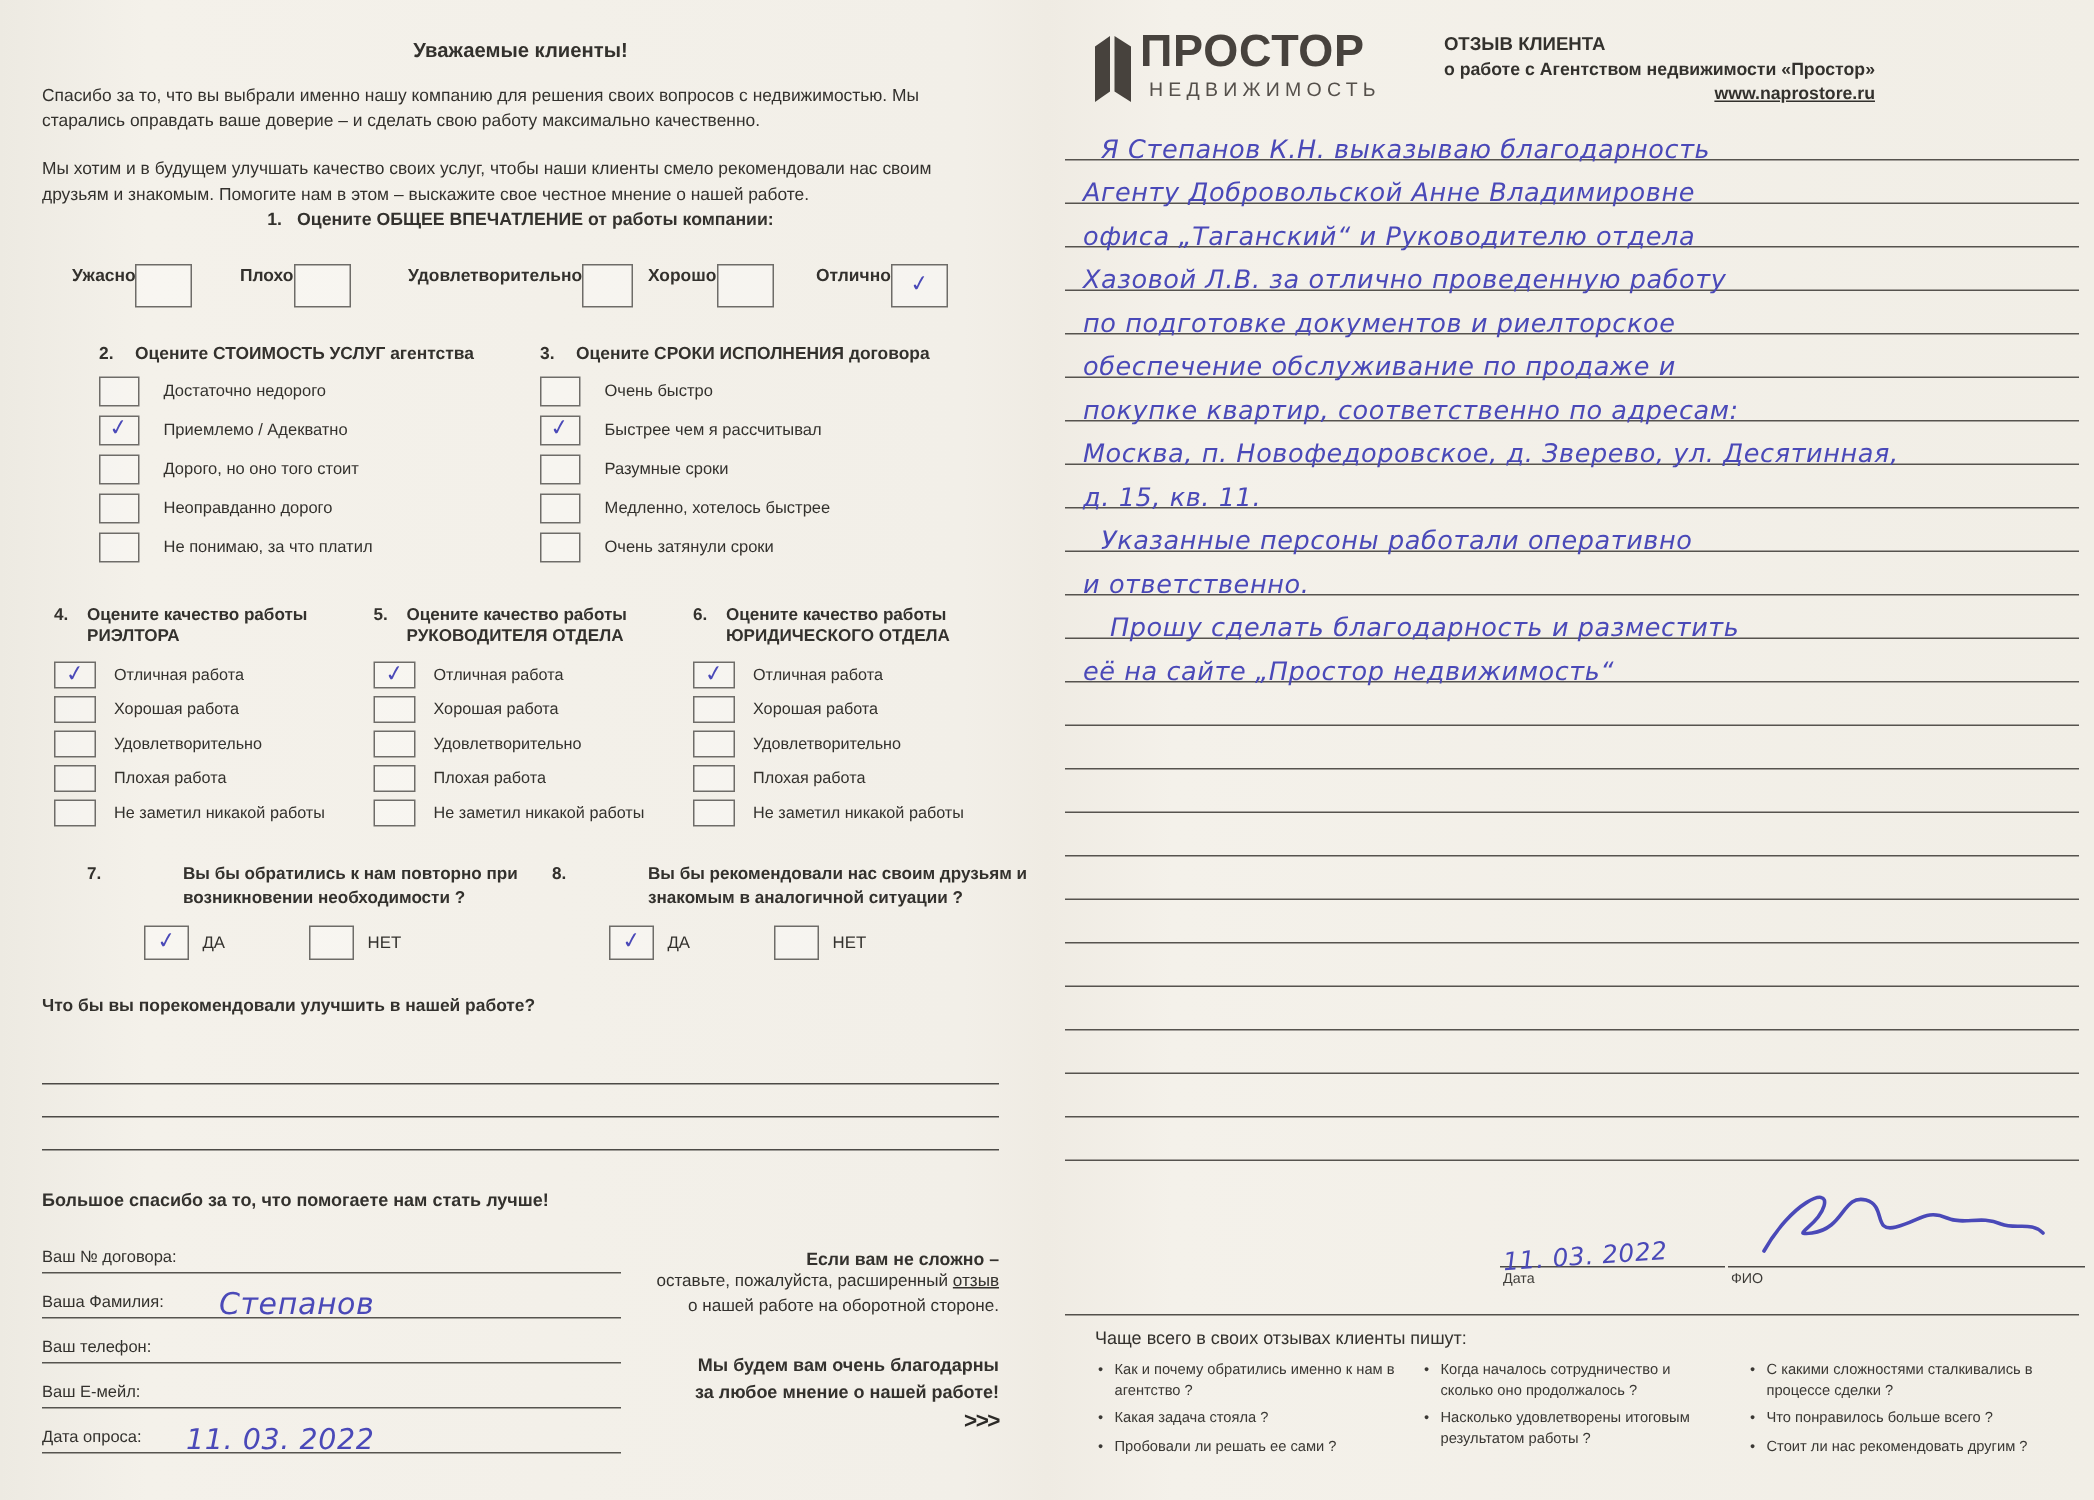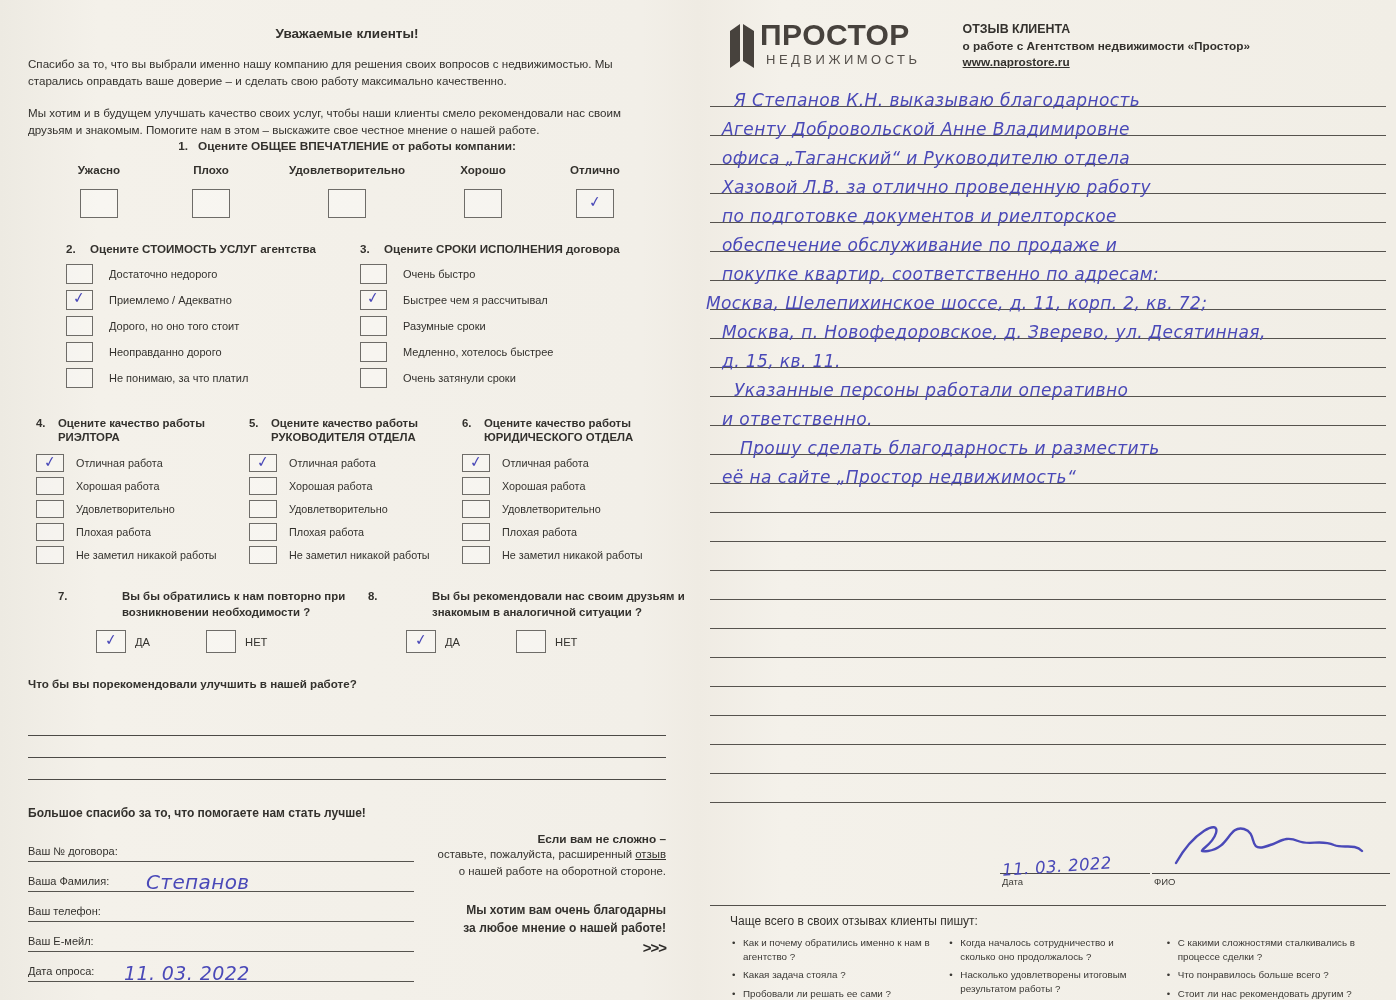--- a/index.html
+++ b/index.html
@@ -11,21 +11,21 @@
   .page{position:absolute;top:0;height:872px;box-sizing:border-box;}
   .page-left{left:0;width:696px;padding:20px 30px 0 28px;}
   .page-right{left:700px;width:696px;padding:20px 10px 0 10px;}
 
   
   .ltitle{text-align:center;font-weight:bold;font-size:13.5px;margin-top:6px;}
   .intro{font-size:11.6px;line-height:1.5;margin-top:14px;}
   .q1head{text-align:center;font-weight:bold;font-size:11.8px;}
   .q1head .qnum{margin-right:10px;}
   .rating-row{display:flex;justify-content:center;gap:10px;margin-top:10px;}
-  .rating-col{display:flex;flex-direction:column;align-items:center;}
+  .rating-col{display:flex;flex-direction:row;align-items:center;}
   .rc1,.rc2,.rc4,.rc5{width:102px;}
   .rc3{width:150px;}
   .rating-label{font-weight:bold;font-size:11.6px;}
   .cb{border:1.6px solid #6e6c68;background:rgba(255,255,255,0.35);display:flex;align-items:center;justify-content:center;box-sizing:border-box;}
   .cb-big{width:38px;height:29px;margin-top:13px;}
   .cb-med{width:27px;height:20px;flex:0 0 auto;}
   .cb-sm{width:28px;height:18px;flex:0 0 auto;}
   .cb-yn{width:30px;height:23px;flex:0 0 auto;}
   .mark{font-family:"DejaVu Sans",sans-serif;font-style:italic;font-weight:bold;color:#4a49b8;font-size:15px;line-height:1;transform:rotate(-8deg) translateY(-1px);}
   .twocol{display:flex;margin-top:24px;}
@@ -72,21 +72,21 @@
   
   .rheader{display:flex;align-items:flex-start;}
   .logo{display:flex;align-items:flex-start;margin-left:18px;}
   .logo-icon{margin-top:3px;}
   .logo-texts{margin-left:4px;}
   .logo-name{font-weight:800;font-size:30px;letter-spacing:0.5px;color:#47423d;line-height:1;}
   .logo-sub{font-size:13px;letter-spacing:3.5px;color:#55504b;margin-top:2px;margin-left:6px;}
   .rheadtext{margin-left:42px;margin-top:2px;}
   .rht1{font-weight:bold;font-size:12.4px;}
   .rht2{font-weight:bold;font-size:11.8px;margin-top:3px;}
-  .rht3{font-weight:bold;font-size:11.8px;text-decoration:underline;margin-top:2px;}
+  .rht3{font-weight:bold;font-size:11.8px;text-decoration:underline;margin-top:2px;text-align:right;}
   .ruled{margin-top:9px;}
   .rline{height:28px;border-bottom:1.5px solid #56534e;position:relative;}
   .hw{position:absolute;left:12px;bottom:-4px;font-size:17px;white-space:nowrap;}
   .hw-i1{left:24px;font-style:italic;}
   .hw-i2{left:-4px;}
   .hw-i3{left:30px;}
   .sig-area{position:relative;height:66px;margin-top:22px;}
   .date-blank{position:absolute;left:290px;top:24px;width:150px;height:24px;border-bottom:1.5px solid #4c4a46;}
   .fio-blank{position:absolute;left:442px;top:24px;width:238px;height:24px;border-bottom:1.5px solid #4c4a46;}
   .blank-label{position:absolute;top:27px;left:2px;font-size:9.5px;color:#3e3c38;}
@@ -408,21 +408,21 @@
         <span class="flabel">Дата опроса:</span>
         <span class="fvalue fv-date hand">11. 03. 2022</span>
       </div>
     </div>
 
     <div class="noteblock">
       <div class="note-bold">Если вам не сложно –</div>
       <div class="note-line"><span>оставьте, пожалуйста, расширенный </span><span class="u">отзыв</span></div>
       <div class="note-line">о нашей работе на оборотной стороне.</div>
       <div class="note-bold2">
-        <div>Мы хотим вам очень благодарны</div>
+        <div>Мы будем вам очень благодарны</div>
         <div>за любое мнение о нашей работе!</div>
       </div>
       <div class="arrows">&gt;&gt;&gt;</div>
     </div>
   </div>
 
   <div class="page page-right">
 
     <div class="rheader">
       <div class="logo">
@@ -458,23 +458,20 @@
       <div class="rline">
           <span class="hw hand">по подготовке документов и риелторское</span>
         </div>
       <div class="rline">
           <span class="hw hand">обеспечение обслуживание по продаже и</span>
         </div>
       <div class="rline">
           <span class="hw hand">покупке квартир, соответственно по адресам:</span>
         </div>
       <div class="rline">
-          <span class="hw hand hw-i2">Москва, Шелепихинское шоссе, д. 11, корп. 2, кв. 72;</span>
-        </div>
-      <div class="rline">
           <span class="hw hand">Москва, п. Новофедоровское, д. Зверево, ул. Десятинная,</span>
         </div>
       <div class="rline">
           <span class="hw hand">д. 15, кв. 11.</span>
         </div>
       <div class="rline">
           <span class="hw hand hw-i1">Указанные персоны работали оперативно</span>
         </div>
       <div class="rline">
           <span class="hw hand">и ответственно.</span>

